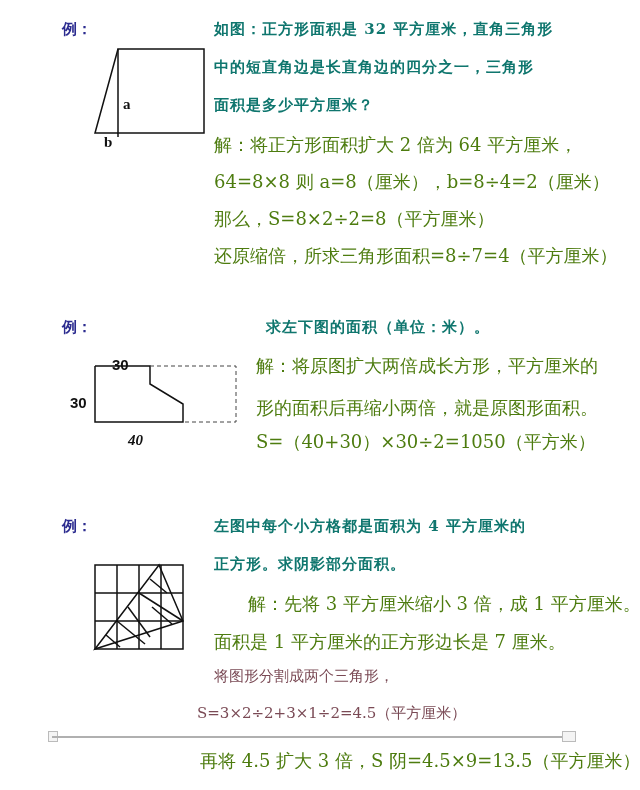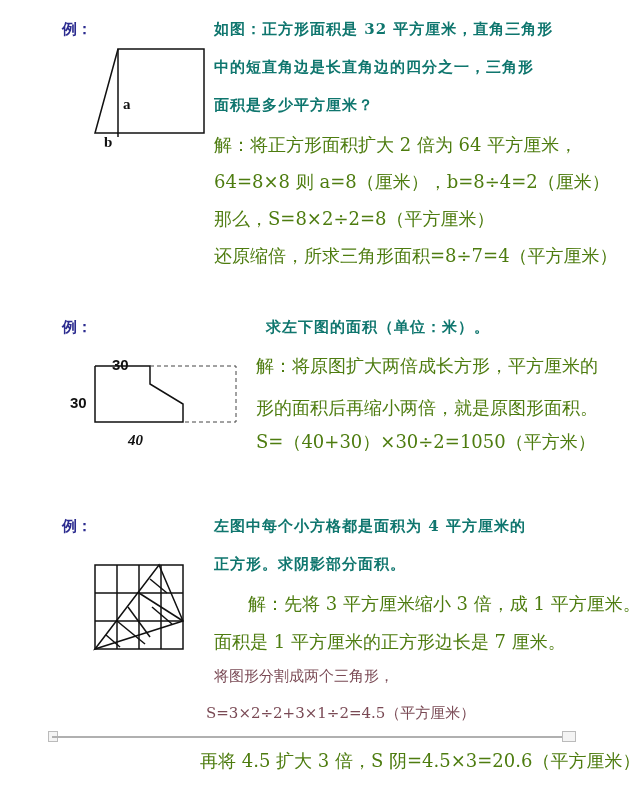--- a/index.html
+++ b/index.html
@@ -48,21 +48,21 @@
 <div class="figlabel" style="left:112px;top:356px;">30</div>
 <div class="figlabel" style="left:70px;top:394px;">30</div>
 <div class="figlabel serif" style="left:128px;top:432px;font-style:italic;">40</div>
 
 <div class="abs label" style="left:62px;top:517px;">例：</div>
 <div class="abs q" style="left:214px;top:517px;">左图中每个小方格都是面积为 4 平方厘米的</div>
 <div class="abs q" style="left:214px;top:555px;">正方形。求阴影部分面积。</div>
 <div class="abs sol" style="left:214px;top:592px;margin-left:34px;">解：先将 3 平方厘米缩小 3 倍，成 1 平方厘米。</div>
 <div class="abs sol" style="left:214px;top:630px;">面积是 1 平方厘米的正方形边长是 7 厘米。</div>
 <div class="abs gray" style="left:214px;top:667px;">将图形分割成两个三角形，</div>
-<div class="abs gray" style="left:206px;top:704px;">S=3×2÷2+3×1÷2=4.5（平方厘米）</div>
+<div class="abs gray" style="left:197px;top:704px;">S=3×2÷2+3×1÷2=4.5（平方厘米）</div>
 
 <svg class="fig" style="left:92px;top:562px;" width="94" height="92">
   <g stroke="#111" stroke-width="1.5" fill="none">
     <rect x="3" y="3" width="88" height="84"></rect>
     <line x1="25" y1="3" x2="25" y2="87"></line>
     <line x1="47" y1="3" x2="47" y2="87"></line>
     <line x1="69" y1="3" x2="69" y2="87"></line>
     <line x1="3" y1="31" x2="91" y2="31"></line>
     <line x1="3" y1="59" x2="91" y2="59"></line>
     <polygon points="3,87 67,3 91,59"></polygon>
@@ -72,13 +72,13 @@
     <line x1="36" y1="45" x2="58" y2="75"></line>
     <line x1="14" y1="73" x2="28" y2="85"></line>
     <line x1="60" y1="45" x2="80" y2="62"></line>
   </g>
 </svg>
 
 <div class="sep-handle" style="left:48px;"></div>
 <div class="sep"></div>
 <div class="sep-handle" style="left:562px;width:14px;"></div>
 
-<div class="abs sol" style="left:200px;top:749px;">再将 4.5 扩大 3 倍，S 阴=4.5×3=20.6（平方厘米）</div>
+<div class="abs sol" style="left:200px;top:749px;">再将 4.5 扩大 3 倍，S 阴=4.5×9=13.5（平方厘米）</div>
 
 </body></html>

